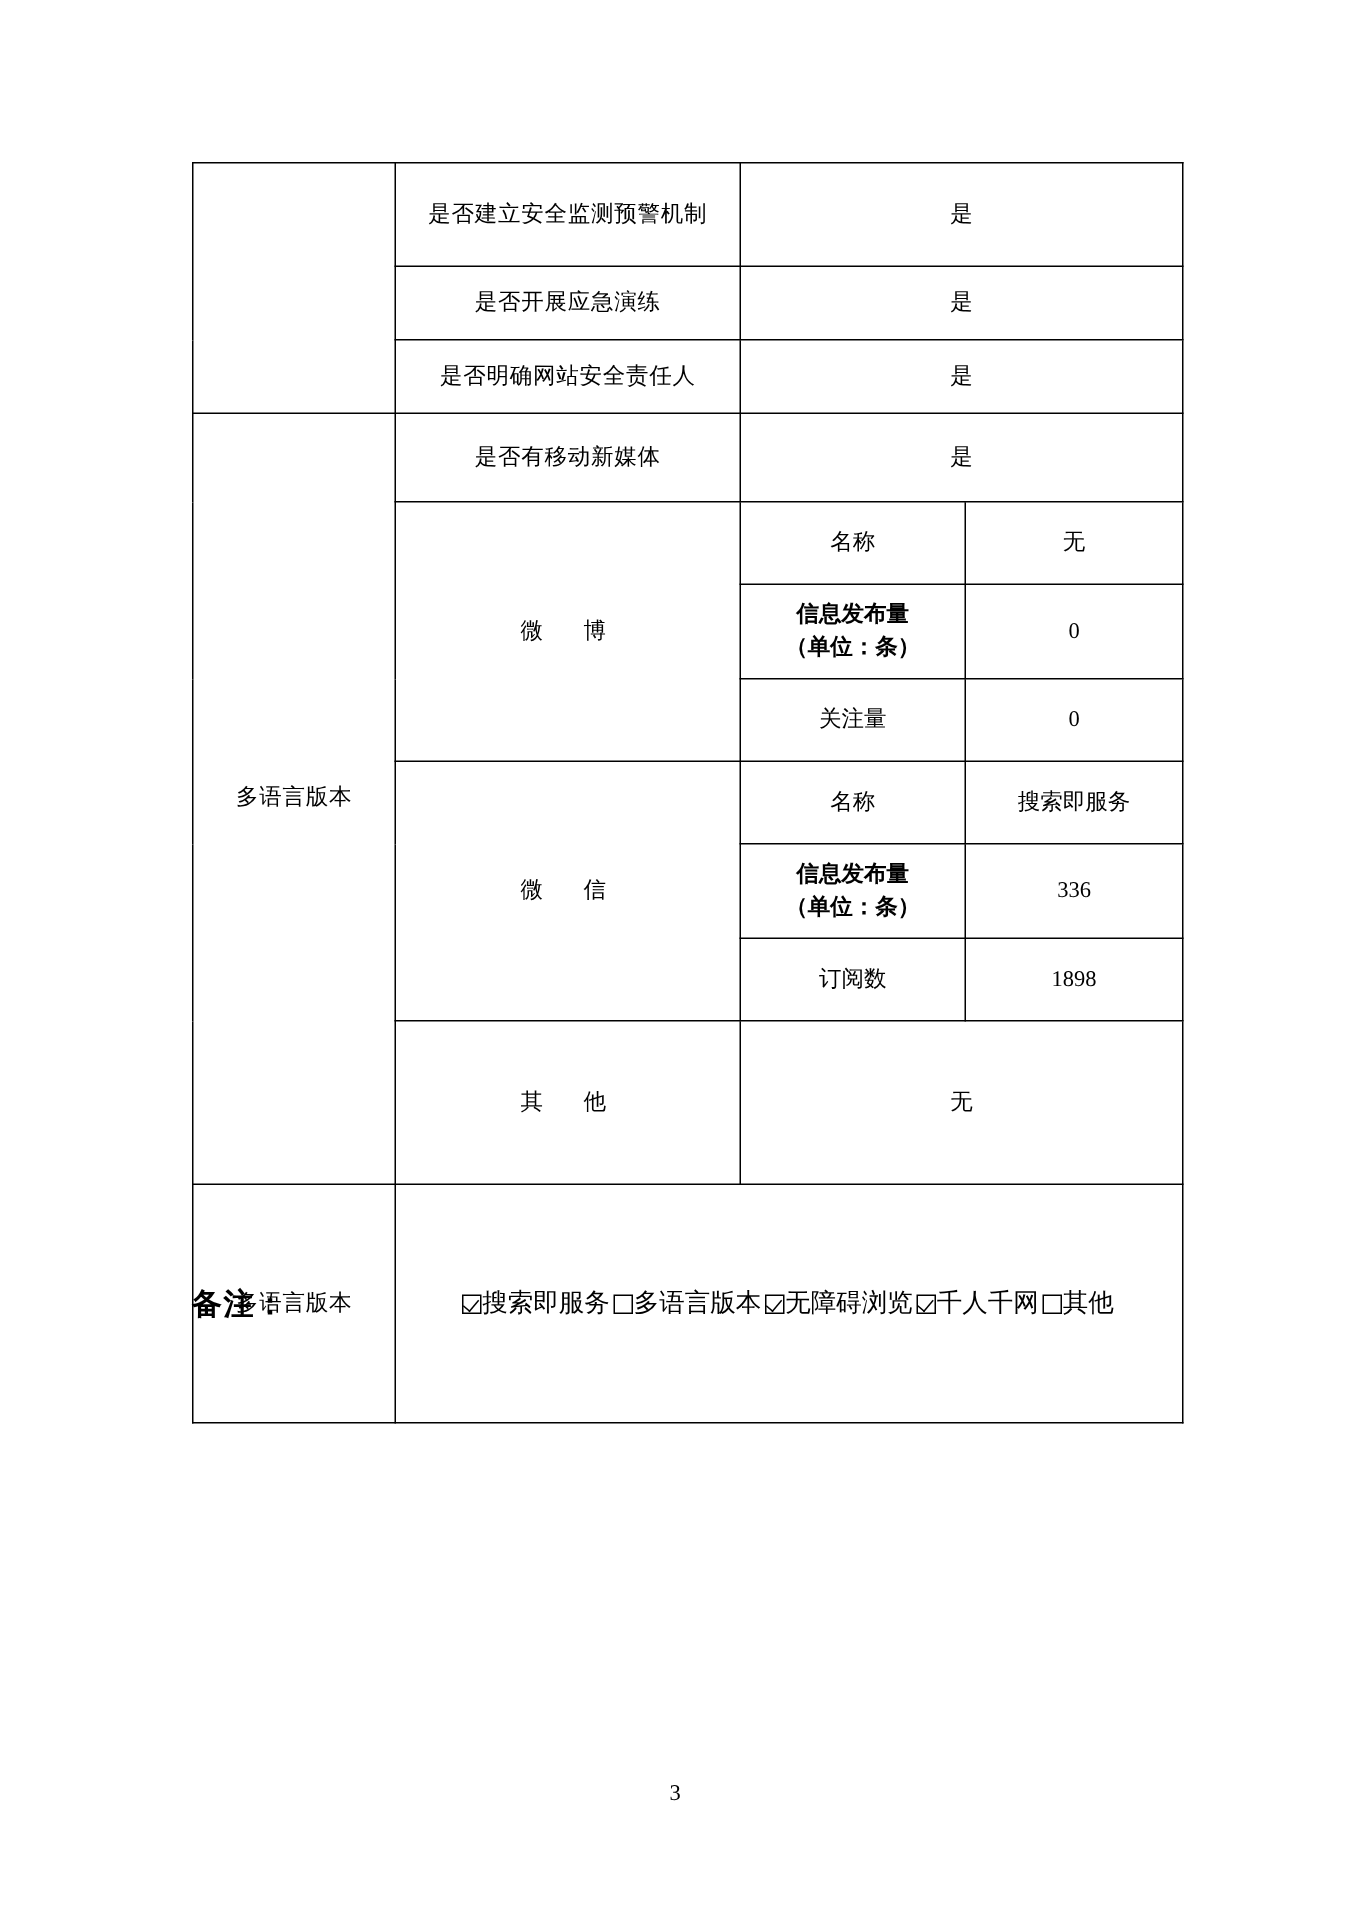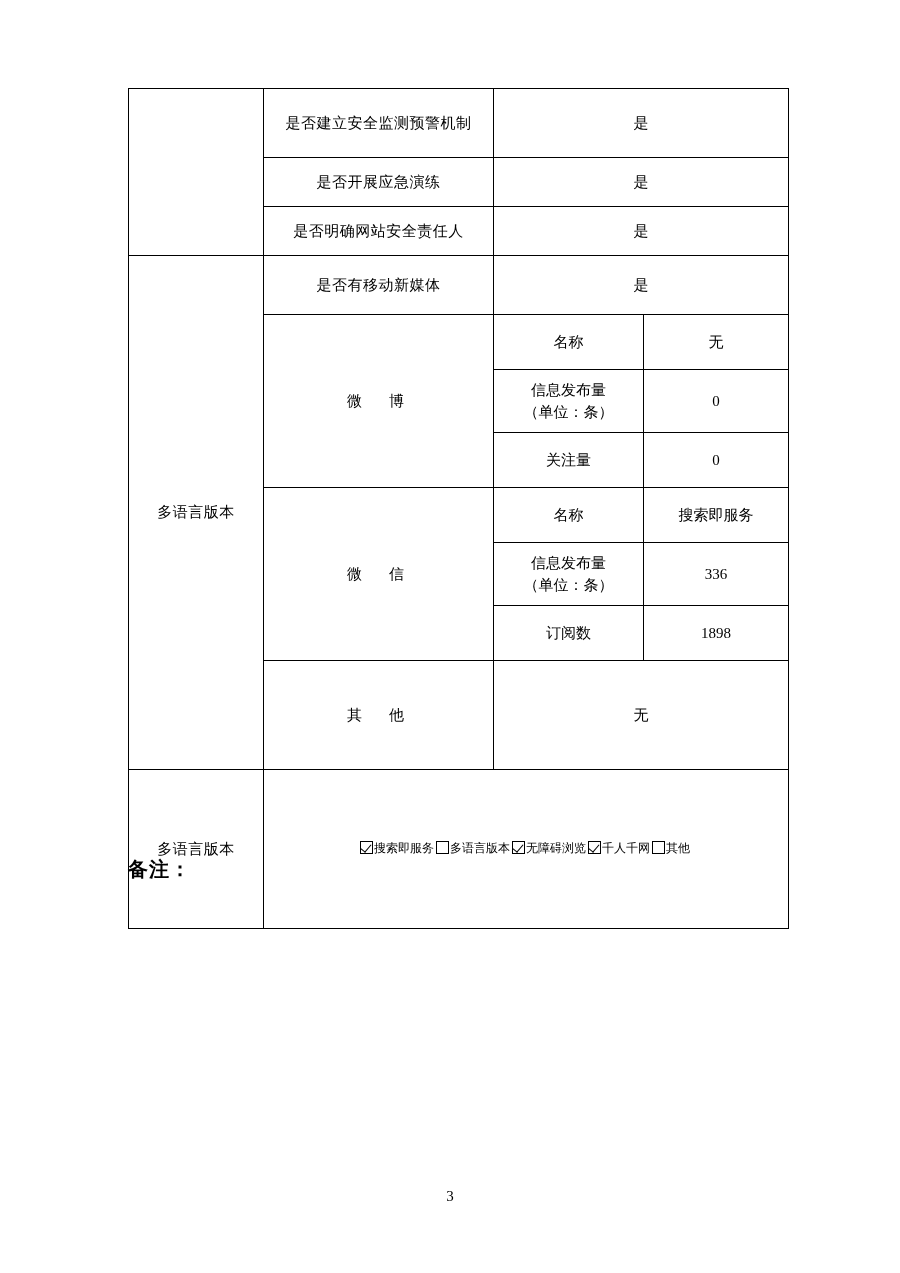--- a/index.html
+++ b/index.html
@@ -16,21 +16,21 @@
   }
   .page {
     position: relative;
     width: 900px;
     height: 1273px;
     box-sizing: border-box;
   }
   .table-wrap {
     position: absolute;
     left: 128px;
-    top: 88px;
+    top: 108px;
     width: 660px;
   }
   table.report {
     border-collapse: collapse;
     width: 660px;
     table-layout: fixed;
   }
   table.report td {
     border: 1px solid #000000;
     text-align: center;
@@ -47,29 +47,28 @@
     letter-spacing: 6px;
     padding-left: 6px;
   }
   .two-line {
     line-height: 1.45;
   }
   .h-tall-1 { height: 56px; }
   .h-row    { height: 36px; }
   .h-42     { height: 42px; }
   .h-46     { height: 46px; }
-  .h-50     { height: 50px; }
+  .h-50     { height: 50px; font-weight: bold; }
   .h-96     { height: 96px; }
   .h-innov  { height: 146px; }
 
   .checkline {
-    font-size: 12px;
+    font-size: 17px;
     white-space: nowrap;
     letter-spacing: 0px;
-    font-family: Liberation Mono, monospace;
   }
   .chk {
     display: inline-block;
     width: 13px;
     height: 13px;
     border: 1.4px solid #000;
     position: relative;
     vertical-align: -2px;
     margin-right: 1px;
     box-sizing: border-box;

